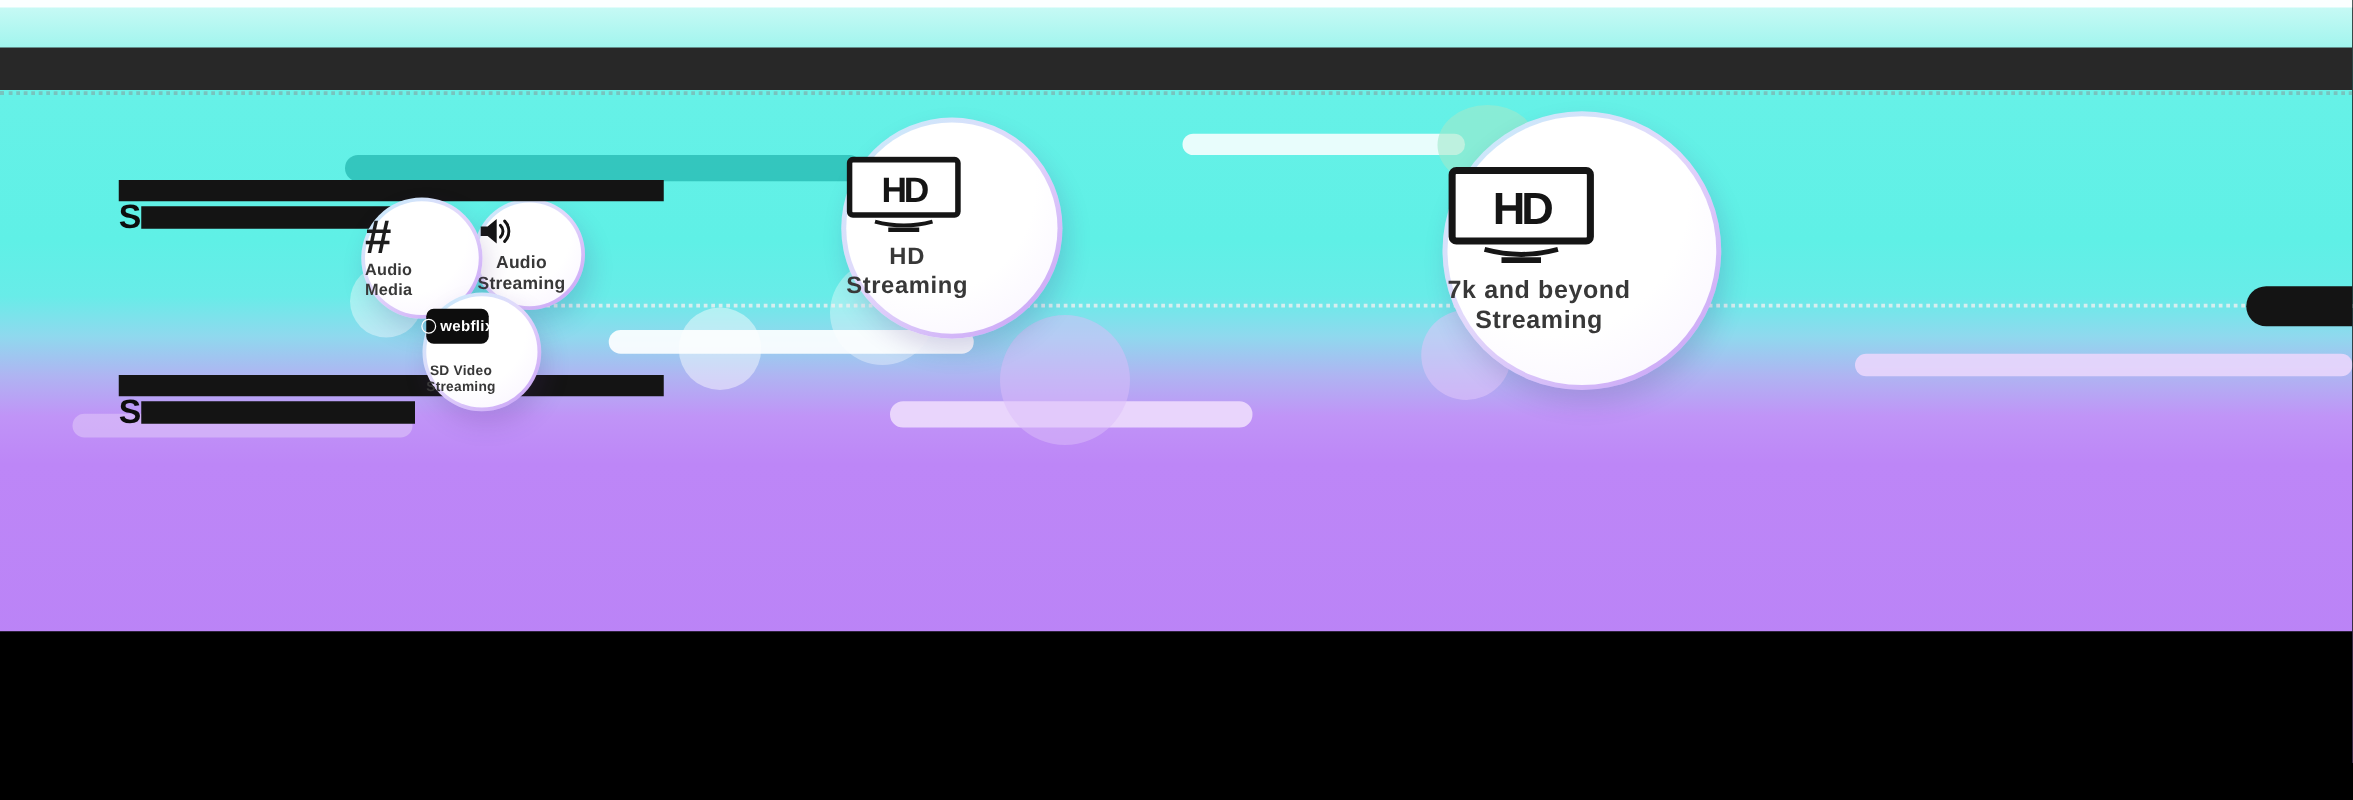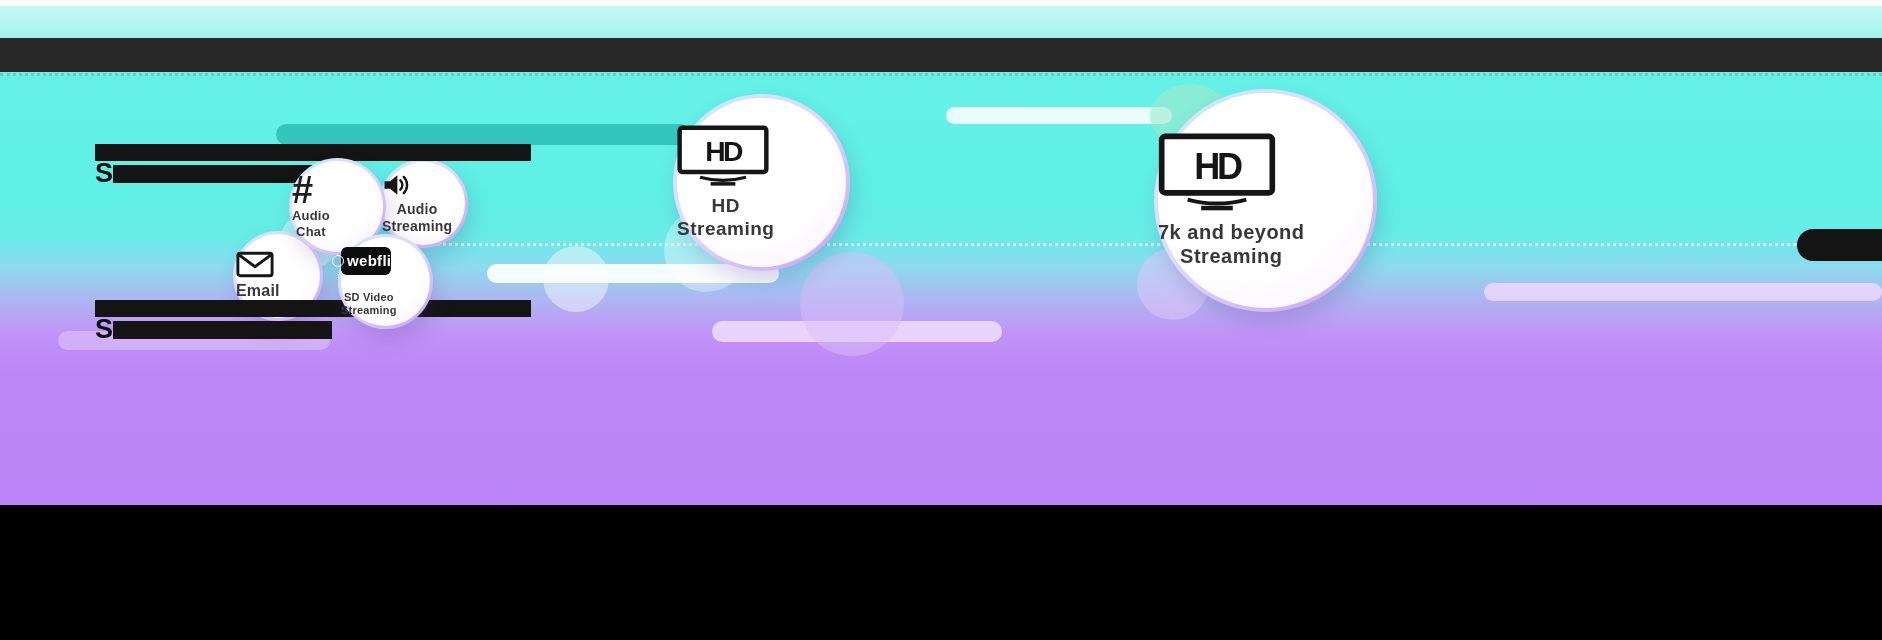--- a/index.html
+++ b/index.html
@@ -80,21 +80,21 @@
   .b-hd     .bubble-label { font-size:19px; margin-top:8px; letter-spacing:0.5px; }
   .b-vc     .bubble-label { font-size:19px; margin-top:7px; letter-spacing:1px; }
   .b-4k     .bubble-label { font-size:20px; margin-top:9px; letter-spacing:0.5px; }
 
   .hash-glyph { font-size:38px; font-weight:bold; color:#1d1d1d; line-height:0.85; }
 
   .webflix-logo { width:50px; height:28px; background:#0d0d0d; border-radius:6px;
     display:flex; align-items:center; justify-content:center; gap:3px; }
   .webflix-mark { width:10px; height:10px; border:1.5px solid #fff; border-radius:50%;
     display:inline-block; flex:0 0 auto; }
-  .webflix-text { color:#fff; font-size:15px; font-weight:bold; letter-spacing:0.3px; }
+  .webflix-text { color:#fff; font-size:12px; font-weight:bold; letter-spacing:0.3px; }
 </style>
 </head>
 <body>
 
 <div class="stage">
 
   <div class="pill" id="pill-teal"></div>
   <div class="pill" id="pill-white-top"></div>
   <div class="blob" id="blob-green"></div>
   <div class="pill" id="pill-white-mid"></div>
@@ -119,40 +119,27 @@
   <div class="redact-row" id="r1b">
     <span class="lead-letter">S</span>
     <span class="inline-bar"></span>
   </div>
   <div class="redact-bar" id="r2a"></div>
   <div class="redact-row" id="r2b">
     <span class="lead-letter">S</span>
     <span class="inline-bar"></span>
   </div>
 
-  <div class="bubble-ring b-email">
-    <div class="bubble-inner">
-      <span class="icon">
-        <svg viewBox="0 0 42 30" width="38" height="27">
-          <rect x="2" y="2.5" width="38" height="25" rx="2.5" fill="none" stroke="#151515" stroke-width="3.2"></rect>
-          <path d="M3.5 4.5 L21 17.5 L38.5 4.5" fill="none" stroke="#151515" stroke-width="3.2"></path>
-        </svg>
-      </span>
-      <div class="bubble-label">
-        <div>Email</div>
-      </div>
-    </div>
-  </div>
 
   <div class="bubble-ring b-social">
     <div class="bubble-inner">
       <span class="icon hash-glyph">#</span>
       <div class="bubble-label">
         <div>Audio</div>
-        <div>Chat</div>
+        <div>Media</div>
       </div>
     </div>
   </div>
 
   <div class="bubble-ring b-audio">
     <div class="bubble-inner">
       <span class="icon">
         <svg viewBox="0 0 34 30" width="29" height="26">
           <path d="M3 10.5 h6.5 L18 3.5 v23 L9.5 19.5 H3 z" fill="#151515"></path>
           <path d="M21.5 9.5 a7.5 7.5 0 0 1 0 11" fill="none" stroke="#151515" stroke-width="2.8" stroke-linecap="round"></path>

